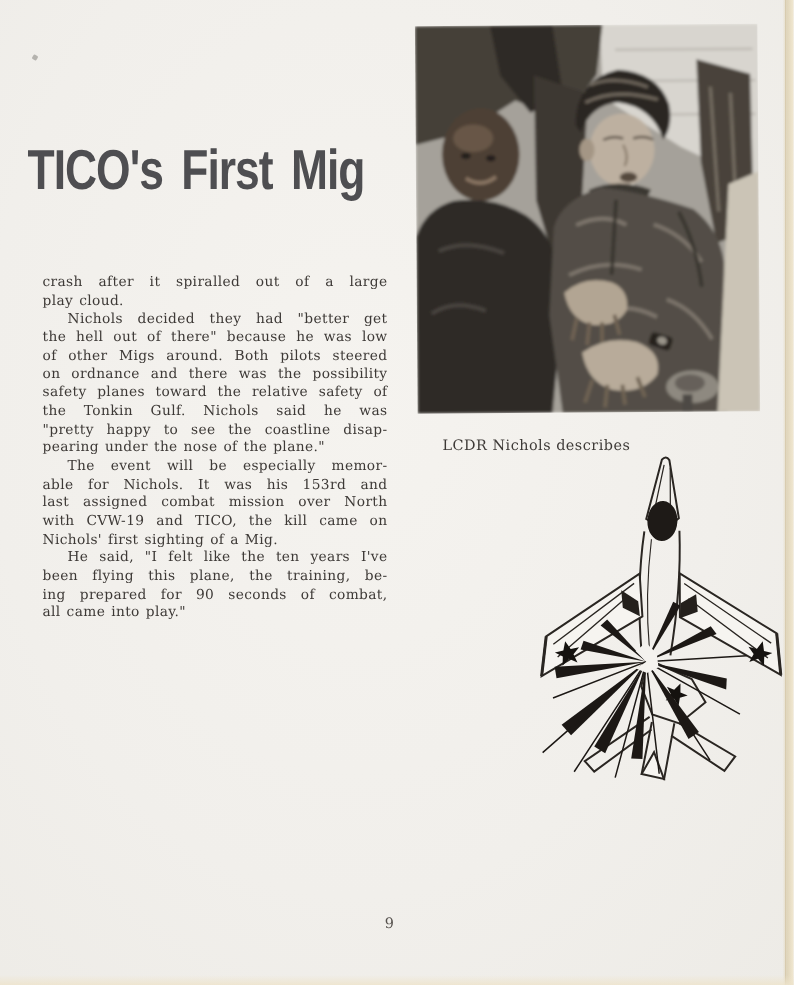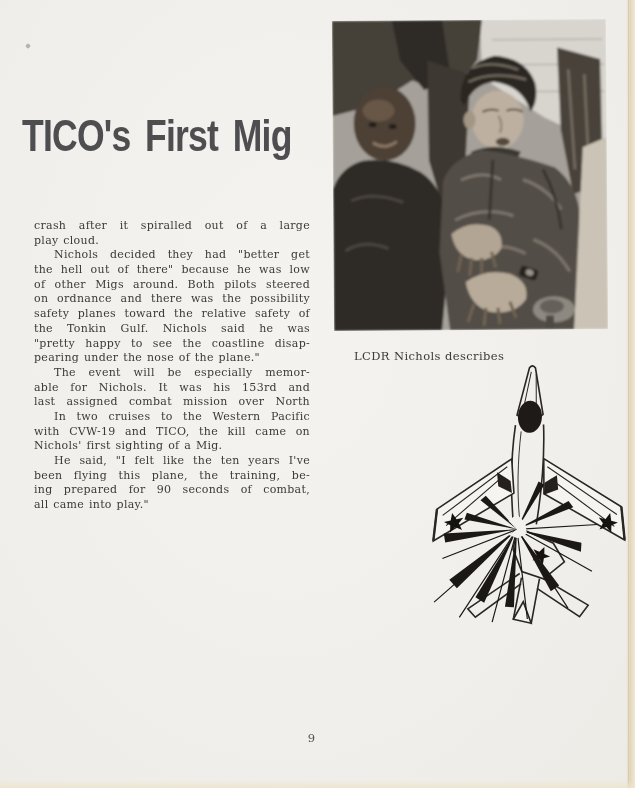--- a/index.html
+++ b/index.html
@@ -59,21 +59,20 @@
     <div class="bl j">the hell out of there" because he was low</div>
     <div class="bl j">of other Migs around. Both pilots steered</div>
     <div class="bl j">on ordnance and there was the possibility</div>
     <div class="bl j">safety planes toward the relative safety of</div>
     <div class="bl j">the Tonkin Gulf. Nichols said he was</div>
     <div class="bl j">"pretty happy to see the coastline disap-</div>
     <div class="bl last">pearing under the nose of the plane."</div>
     <div class="bl j ind">The event will be especially memor-</div>
     <div class="bl j">able for Nichols. It was his 153rd and</div>
     <div class="bl j">last assigned combat mission over North</div>
-    <div class="bl j ind">In two cruises to the Western Pacific</div>
     <div class="bl j">with CVW-19 and TICO, the kill came on</div>
     <div class="bl last">Nichols' first sighting of a Mig.</div>
     <div class="bl j ind">He said, "I felt like the ten years I've</div>
     <div class="bl j">been flying this plane, the training, be-</div>
     <div class="bl j">ing prepared for 90 seconds of combat,</div>
     <div class="bl last">all came into play."</div>
   </div>
 
   <div class="photo-wrap">
     <svg width="274" height="310" viewBox="0 0 274 310">

